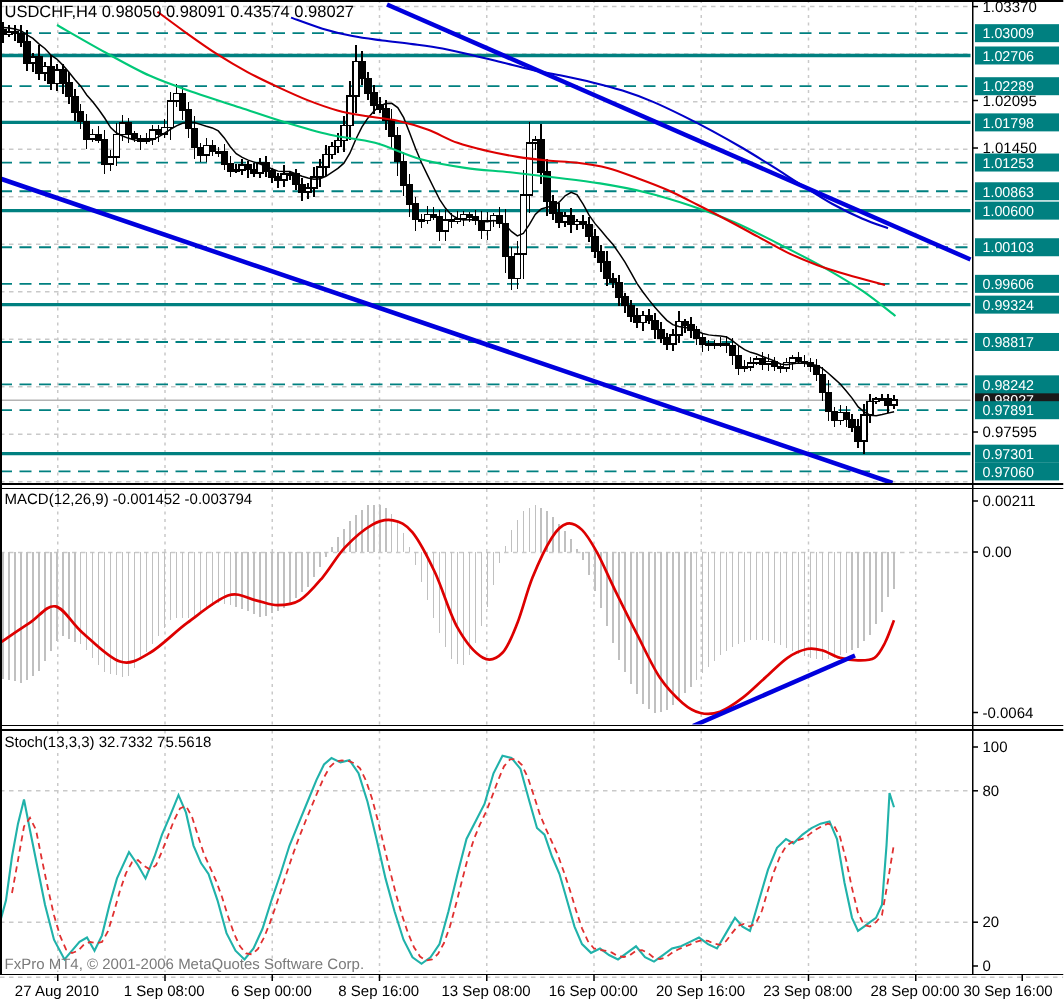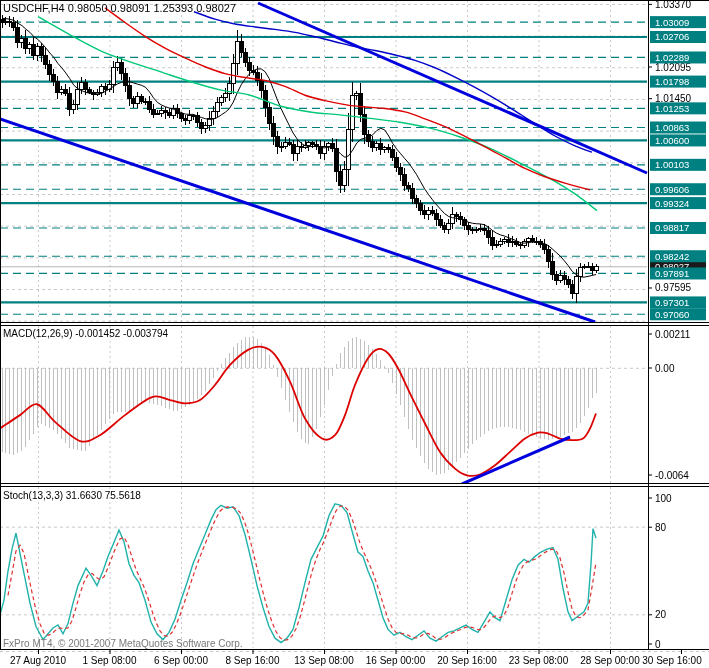--- a/index.html
+++ b/index.html
@@ -648,17 +648,17 @@
         <text x="181" y="664" fill="#000000" text-anchor="middle">6 Sep 00:00</text>
         <text x="252.5" y="664" fill="#000000" text-anchor="middle">8 Sep 16:00</text>
         <text x="324" y="664" fill="#000000" text-anchor="middle">13 Sep 08:00</text>
         <text x="395.5" y="664" fill="#000000" text-anchor="middle">16 Sep 00:00</text>
         <text x="467" y="664" fill="#000000" text-anchor="middle">20 Sep 16:00</text>
         <text x="538.5" y="664" fill="#000000" text-anchor="middle">23 Sep 08:00</text>
         <text x="610" y="664" fill="#000000" text-anchor="middle">28 Sep 00:00</text>
         <text x="672" y="664" fill="#000000" text-anchor="middle">30 Sep 16:00</text>
       </g>
     </svg>
-  <div class="ov" id="symbol-title">USDCHF,H4  0.98050 0.98091 1.25393 0.98027</div>
+  <div class="ov" id="symbol-title">USDCHF,H4  0.98050 0.98091 0.43574 0.98027</div>
   <div class="ov" id="macd-label">MACD(12,26,9) -0.001452 -0.003794</div>
-  <div class="ov" id="stoch-label">Stoch(13,3,3) 31.6630 75.5618</div>
-  <div class="ov" id="watermark">FxPro MT4, © 2001-2007 MetaQuotes Software Corp.</div>
+  <div class="ov" id="stoch-label">Stoch(13,3,3) 32.7332 75.5618</div>
+  <div class="ov" id="watermark">FxPro MT4, © 2001-2006 MetaQuotes Software Corp.</div>
 </div>
 
 </body></html>

